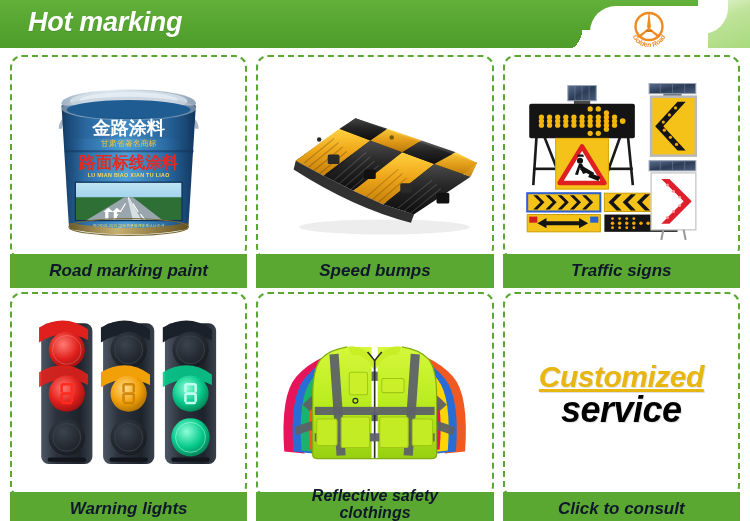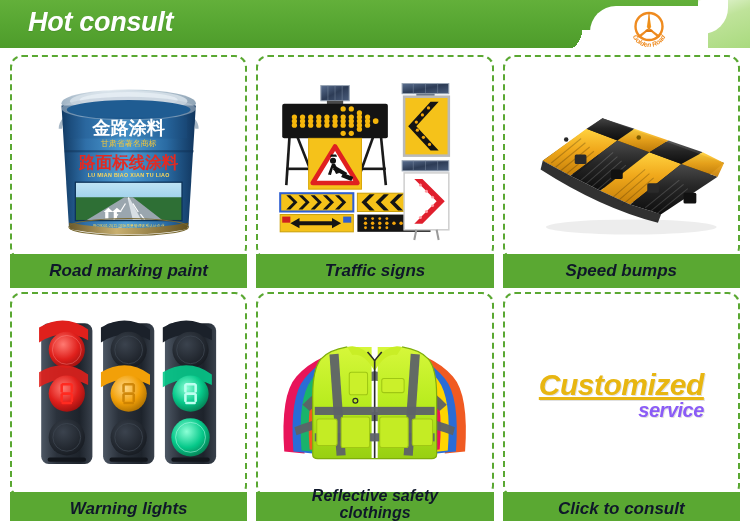--- a/index.html
+++ b/index.html
@@ -97,34 +97,33 @@
   
   .cs-wrap { text-align:center; line-height:1.0; }
   .cs-line1 {
     font-size:30px; font-weight:bold; font-style:italic;
     color:#e8b611;
     text-shadow:1px 1px 0 rgba(0,0,0,.12);
     letter-spacing:-0.5px;
     text-decoration:underline;
   }
   .cs-line2 {
-    font-size:20px; font-weight:bold; font-style:italic;
-    color:#8b5cf6;
+    font-size:36px; font-weight:bold; font-style:italic;
+    color:#000000;
     text-shadow:1px 1px 0 rgba(0,0,0,.12);
     letter-spacing:-0.5px;
-    text-align:right;
   }
 </style>
 </head>
 <body>
 
 <div class="page">
 
   <div class="header">
-    <div class="header-title">Hot consult</div>
+    <div class="header-title">Hot marking</div>
 
     <div class="swoosh"></div>
 
     <div class="logo-panel">
       <div class="logo-wrap">
         <svg viewBox="0 0 46 40" xmlns="http://www.w3.org/2000/svg">
 
           <circle cx="23" cy="17.5" r="13.5" fill="none" stroke="#ef8b1f" stroke-width="2.4"></circle>
 
           <path d="M23 3.5 L25.2 18 L23 21 L20.8 18 Z" fill="#f59a22"></path>
@@ -214,20 +213,91 @@
           <rect x="50" y="108" width="100" height="36" fill="none" stroke="#0d3358" stroke-width="1.2"></rect>
 
           <text x="100" y="150" text-anchor="middle" font-family="Liberation Sans, sans-serif" font-size="3.6" fill="#ffd85a">ISO9001:2015 国际质量管理体系认证企业</text>
           <text x="100" y="156" text-anchor="middle" font-family="DejaVu Sans, sans-serif" font-size="6" fill="#ffffff" opacity=".9">金路交通设施有限公司</text>
 
           <path d="M44 146 Q100 156 156 146 L155 152 Q100 162 45 152 Z" fill="url(#basemetal)"></path>
           <ellipse cx="100" cy="150" rx="56" ry="8" fill="none" stroke="#7a6a33" stroke-width="1"></ellipse>
         </svg>
       </div>
       <div class="card-label">Road marking paint</div>
+    </div>
+
+    <div class="card">
+      <div class="card-frame"></div>
+      <div class="card-img">
+        <svg viewBox="0 0 200 170" preserveAspectRatio="xMidYMid meet">
+          <defs>
+            <linearGradient id="yelg" x1="0" y1="0" x2="0" y2="1">
+              <stop offset="0" stop-color="#ffd23f"></stop>
+                <stop offset=".45" stop-color="#f0a81b"></stop>
+              <stop offset="1" stop-color="#c57f09"></stop>
+            </linearGradient>
+            <linearGradient id="blkg" x1="0" y1="0" x2="0" y2="1">
+              <stop offset="0" stop-color="#4a4a4a"></stop>
+                <stop offset=".45" stop-color="#262626"></stop>
+              <stop offset="1" stop-color="#0d0d0d"></stop>
+            </linearGradient>
+          </defs>
+          <g transform="translate(4,10)">
+
+            <path d="M22 78 L78 38 L192 80 L132 128 Z" fill="#111"></path>
+
+            <path d="M22 78 L63 48 L92 59 L48 92 Z" fill="url(#yelg)"></path>
+            <path d="M63 48 L104 36.5 L132 70 L92 59 Z" fill="url(#blkg)" opacity=".0"></path>
+            <path d="M48 92 L92 59 L122 70 L76 106 Z" fill="url(#blkg)"></path>
+            <path d="M76 106 L122 70 L152 81 L104 119 Z" fill="url(#yelg)"></path>
+            <path d="M104 119 L152 81 L186 93 L133 128 Z" fill="url(#blkg)"></path>
+
+            <path d="M63 48 L78 38 L108 48 L92 59 Z" fill="url(#blkg)" opacity=".9"></path>
+            <path d="M92 59 L108 48 L140 59 L122 70 Z" fill="url(#yelg)" opacity=".95"></path>
+            <path d="M122 70 L140 59 L172 70 L152 81 Z" fill="url(#blkg)" opacity=".9"></path>
+            <path d="M152 81 L172 70 L192 80 L186 93 Z" fill="url(#yelg)" opacity=".95"></path>
+
+            <g stroke="#000" stroke-opacity=".22" stroke-width="1">
+              <path d="M30 80 L58 57"></path>
+                <path d="M34 84 L62 61"></path>
+                <path d="M38 88 L66 65"></path>
+              <path d="M42 92 L70 69"></path>
+                <path d="M46 96 L74 73"></path>
+            </g>
+            <g stroke="#fff" stroke-opacity=".16" stroke-width="1">
+              <path d="M58 96 L88 70"></path>
+                <path d="M62 100 L92 74"></path>
+                <path d="M66 104 L96 78"></path>
+              <path d="M70 108 L100 82"></path>
+            </g>
+            <g stroke="#000" stroke-opacity=".22" stroke-width="1">
+              <path d="M88 112 L118 86"></path>
+                <path d="M92 116 L122 90"></path>
+                <path d="M96 120 L126 94"></path>
+            </g>
+            <g stroke="#fff" stroke-opacity=".16" stroke-width="1">
+              <path d="M118 122 L150 96"></path>
+                <path d="M122 126 L154 100"></path>
+                <path d="M126 130 L158 104"></path>
+            </g>
+
+            <rect x="52" y="72" width="11" height="9" rx="1.5" fill="#2a2a2a"></rect>
+            <rect x="86" y="86" width="11" height="9" rx="1.5" fill="#111"></rect>
+            <rect x="120" y="99" width="11" height="9" rx="1.5" fill="#2a2a2a"></rect>
+            <rect x="154" y="108" width="12" height="10" rx="1.5" fill="#111"></rect>
+            <circle cx="44" cy="58" r="2.1" fill="#2a2a2a"></circle>
+            <circle cx="112" cy="56" r="2.1" fill="#7a5c00"></circle>
+
+            <path d="M22 78 L48 92 L76 106 L104 119 L133 128 L130 136 Q76 122 20 86 Z" fill="#1b1b1b" opacity=".9"></path>
+
+            <ellipse cx="105" cy="140" rx="80" ry="7" fill="#000" opacity=".07"></ellipse>
+          </g>
+        </svg>
+      </div>
+      <div class="card-label">Speed bumps</div>
     </div>
 
     <div class="card">
       <div class="card-frame"></div>
       <div class="card-img">
         <svg viewBox="0 0 210 170" preserveAspectRatio="xMidYMid meet">
           <defs>
             <linearGradient id="solar" x1="0" y1="0" x2="1" y2="1">
               <stop offset="0" stop-color="#5a6f90"></stop>
                 <stop offset=".5" stop-color="#2d3c56"></stop>
@@ -412,91 +482,20 @@
         </svg>
       </div>
       <div class="card-label">Traffic signs</div>
     </div>
 
     <div class="card">
       <div class="card-frame"></div>
       <div class="card-img">
         <svg viewBox="0 0 200 170" preserveAspectRatio="xMidYMid meet">
           <defs>
-            <linearGradient id="yelg" x1="0" y1="0" x2="0" y2="1">
-              <stop offset="0" stop-color="#ffd23f"></stop>
-                <stop offset=".45" stop-color="#f0a81b"></stop>
-              <stop offset="1" stop-color="#c57f09"></stop>
-            </linearGradient>
-            <linearGradient id="blkg" x1="0" y1="0" x2="0" y2="1">
-              <stop offset="0" stop-color="#4a4a4a"></stop>
-                <stop offset=".45" stop-color="#262626"></stop>
-              <stop offset="1" stop-color="#0d0d0d"></stop>
-            </linearGradient>
-          </defs>
-          <g transform="translate(4,10)">
-
-            <path d="M22 78 L78 38 L192 80 L132 128 Z" fill="#111"></path>
-
-            <path d="M22 78 L63 48 L92 59 L48 92 Z" fill="url(#yelg)"></path>
-            <path d="M63 48 L104 36.5 L132 70 L92 59 Z" fill="url(#blkg)" opacity=".0"></path>
-            <path d="M48 92 L92 59 L122 70 L76 106 Z" fill="url(#blkg)"></path>
-            <path d="M76 106 L122 70 L152 81 L104 119 Z" fill="url(#yelg)"></path>
-            <path d="M104 119 L152 81 L186 93 L133 128 Z" fill="url(#blkg)"></path>
-
-            <path d="M63 48 L78 38 L108 48 L92 59 Z" fill="url(#blkg)" opacity=".9"></path>
-            <path d="M92 59 L108 48 L140 59 L122 70 Z" fill="url(#yelg)" opacity=".95"></path>
-            <path d="M122 70 L140 59 L172 70 L152 81 Z" fill="url(#blkg)" opacity=".9"></path>
-            <path d="M152 81 L172 70 L192 80 L186 93 Z" fill="url(#yelg)" opacity=".95"></path>
-
-            <g stroke="#000" stroke-opacity=".22" stroke-width="1">
-              <path d="M30 80 L58 57"></path>
-                <path d="M34 84 L62 61"></path>
-                <path d="M38 88 L66 65"></path>
-              <path d="M42 92 L70 69"></path>
-                <path d="M46 96 L74 73"></path>
-            </g>
-            <g stroke="#fff" stroke-opacity=".16" stroke-width="1">
-              <path d="M58 96 L88 70"></path>
-                <path d="M62 100 L92 74"></path>
-                <path d="M66 104 L96 78"></path>
-              <path d="M70 108 L100 82"></path>
-            </g>
-            <g stroke="#000" stroke-opacity=".22" stroke-width="1">
-              <path d="M88 112 L118 86"></path>
-                <path d="M92 116 L122 90"></path>
-                <path d="M96 120 L126 94"></path>
-            </g>
-            <g stroke="#fff" stroke-opacity=".16" stroke-width="1">
-              <path d="M118 122 L150 96"></path>
-                <path d="M122 126 L154 100"></path>
-                <path d="M126 130 L158 104"></path>
-            </g>
-
-            <rect x="52" y="72" width="11" height="9" rx="1.5" fill="#2a2a2a"></rect>
-            <rect x="86" y="86" width="11" height="9" rx="1.5" fill="#111"></rect>
-            <rect x="120" y="99" width="11" height="9" rx="1.5" fill="#2a2a2a"></rect>
-            <rect x="154" y="108" width="12" height="10" rx="1.5" fill="#111"></rect>
-            <circle cx="44" cy="58" r="2.1" fill="#2a2a2a"></circle>
-            <circle cx="112" cy="56" r="2.1" fill="#7a5c00"></circle>
-
-            <path d="M22 78 L48 92 L76 106 L104 119 L133 128 L130 136 Q76 122 20 86 Z" fill="#1b1b1b" opacity=".9"></path>
-
-            <ellipse cx="105" cy="140" rx="80" ry="7" fill="#000" opacity=".07"></ellipse>
-          </g>
-        </svg>
-      </div>
-      <div class="card-label">Speed bumps</div>
-    </div>
-
-    <div class="card">
-      <div class="card-frame"></div>
-      <div class="card-img">
-        <svg viewBox="0 0 200 170" preserveAspectRatio="xMidYMid meet">
-          <defs>
             <linearGradient id="housing" x1="0" y1="0" x2="1" y2="0">
               <stop offset="0" stop-color="#4d5764"></stop>
                 <stop offset=".3" stop-color="#2b323c"></stop>
               <stop offset=".75" stop-color="#1d232b"></stop>
                 <stop offset="1" stop-color="#39414c"></stop>
             </linearGradient>
             <radialGradient id="redL" cx=".4" cy=".35" r=".75">
               <stop offset="0" stop-color="#ff7a72"></stop>
                 <stop offset=".55" stop-color="#e0201c"></stop>
               <stop offset="1" stop-color="#8d0d0c"></stop>

